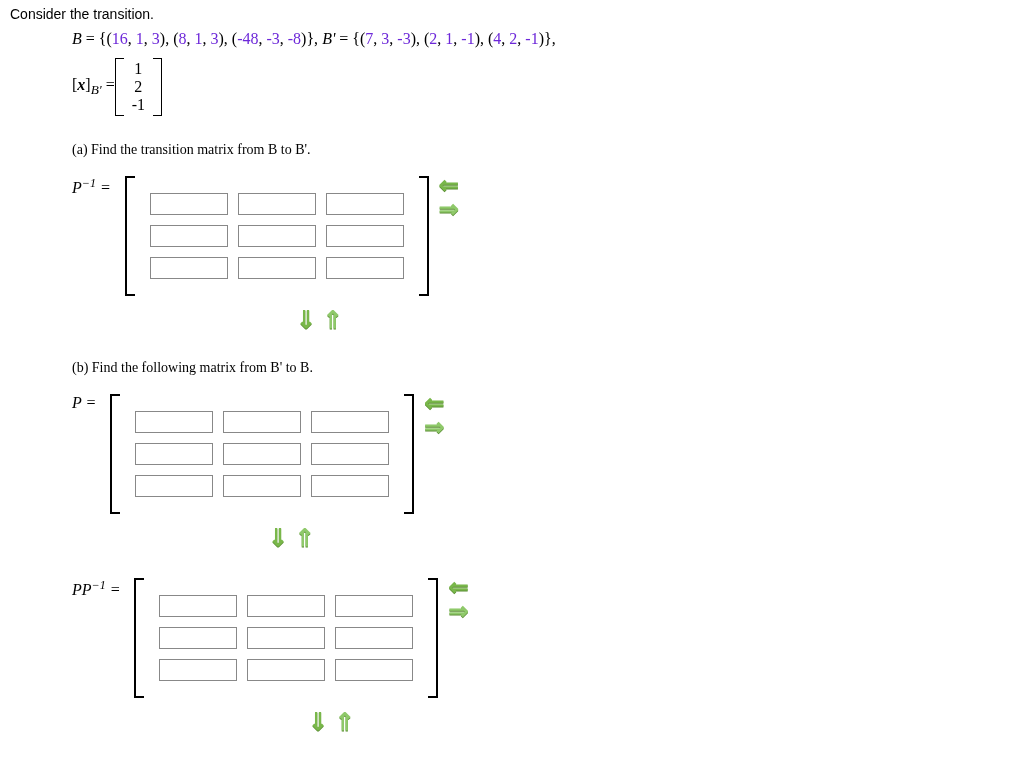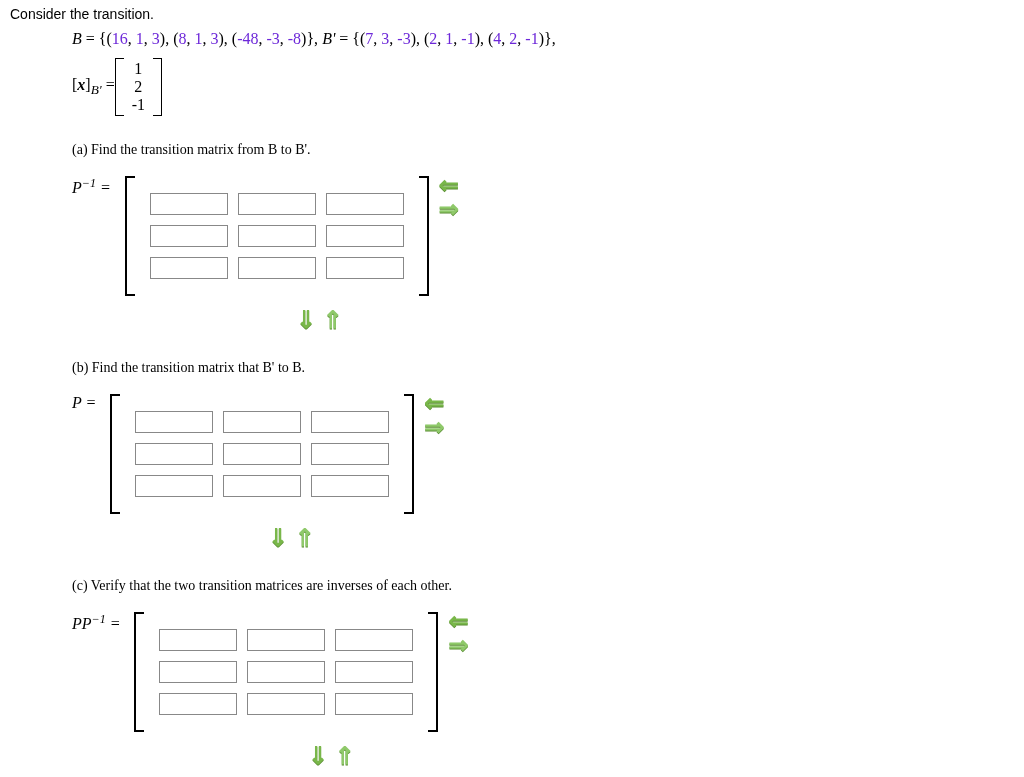--- a/index.html
+++ b/index.html
@@ -186,21 +186,21 @@
       <span class="arrow-h green-left">⇐</span>
       <span class="arrow-h green-right">⇒</span>
     </div>
   </div>
   <div class="varrows">
     <span class="green-down">⇓</span>
     <span class="green-up">⇑</span>
   </div>
 
   <div class="part-label">
-    <span>(b) Find the transition matrix that B' to B.</span>
+    <span>(b) Find the following matrix from B' to B.</span>
   </div>
 
   <div class="answer-block">
     <span class="answer-label">P =</span>
     <div class="big-matrix">
       <div class="big-bracket left"></div>
       <div class="big-matrix-body">
         <table>
           <tbody>
               <tr>
@@ -226,23 +226,20 @@
     <div class="harrows">
       <span class="arrow-h green-left">⇐</span>
       <span class="arrow-h green-right">⇒</span>
     </div>
   </div>
   <div class="varrows" style="margin-left:196px;">
     <span class="green-down">⇓</span>
     <span class="green-up">⇑</span>
   </div>
 
-  <div class="part-label">
-    <span>(c) Verify that the two transition matrices are inverses of each other.</span>
-  </div>
 
   <div class="answer-block">
     <span class="answer-label">PP<sup>−1</sup> =</span>
     <div class="big-matrix">
       <div class="big-bracket left"></div>
       <div class="big-matrix-body">
         <table>
           <tbody>
               <tr>
                 <td><input class="cell-input" style=""></td>

